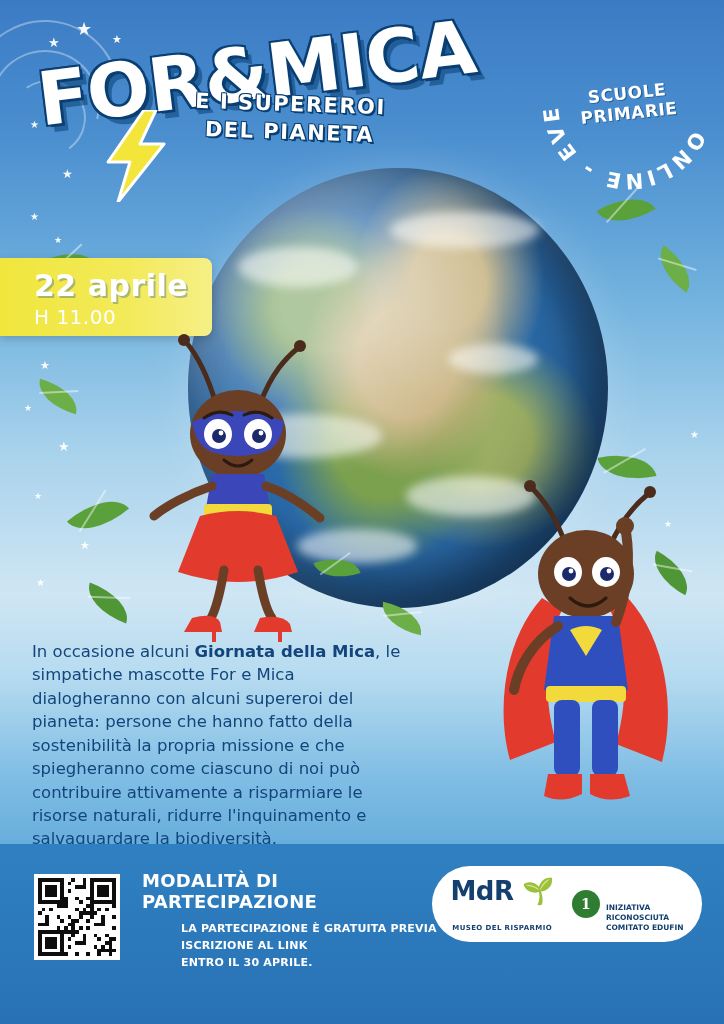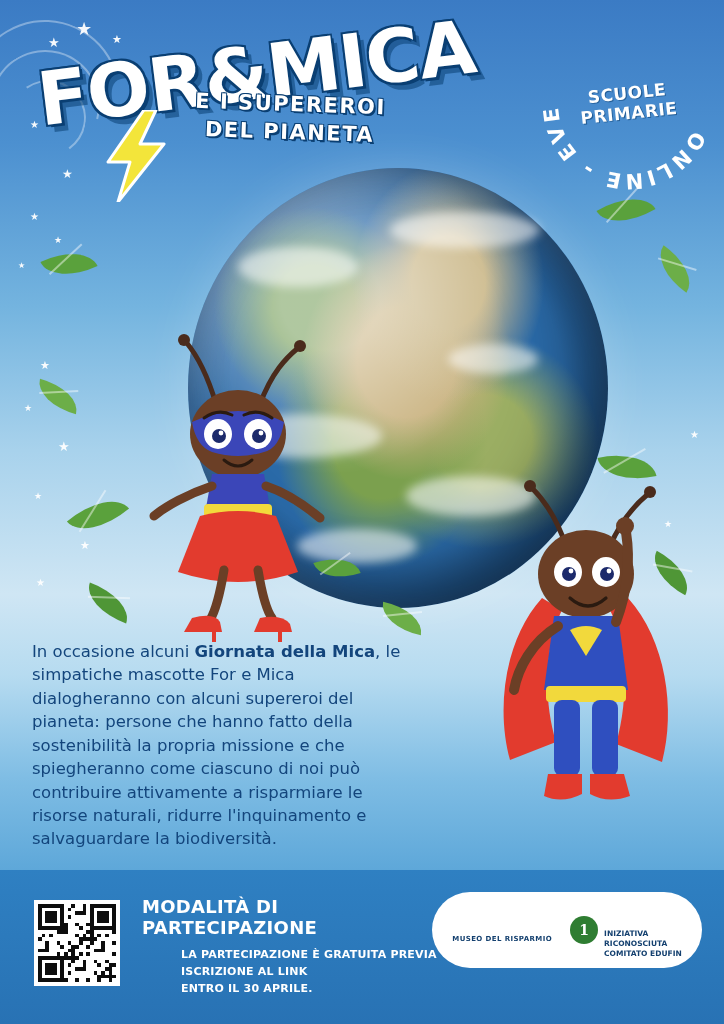--- a/index.html
+++ b/index.html
@@ -193,21 +193,21 @@
     font-size: 16.5px;
     line-height: 1.42;
     font-weight: 400;
   }
   #body-text b { font-weight: 700; }
 
   
   #footer {
     position: absolute;
     left: 0; bottom: 0;
-    width: 724px; height: 154px;
+    width: 724px; height: 180px;
     background: linear-gradient(180deg, #2f80c2 0%, #2872b4 100%);
   }
   #footer-inner {
     position: relative; width: 100%; height: 100%;
   }
   #qr {
     position: absolute;
     left: 34px; top: 30px;
     width: 86px; height: 86px;
     background: #ffffff;
@@ -343,20 +343,24 @@
       <text font-family="DejaVu Sans" font-size="21" font-weight="700" fill="#ffffff" letter-spacing="3">
         <textPath href="#ringpath" startOffset="56%">ONLINE - EVENTO -</textPath>
       </text>
     </svg>
     <div id="ring-center">
       <span>SCUOLE</span>
       <span>PRIMARIE</span>
     </div>
   </div>
 
+  <div id="date-banner">
+    <div id="date-day">22 aprile</div>
+    <div id="date-hour">H 11.00</div>
+  </div>
 
   <svg id="mica" class="character" viewBox="0 0 230 340">
 
     <path d="M96,86 C86,52 76,36 66,24" stroke="#4a2b1c" stroke-width="5" fill="none" stroke-linecap="round"></path>
     <path d="M140,86 C152,54 166,40 178,30" stroke="#4a2b1c" stroke-width="5" fill="none" stroke-linecap="round"></path>
     <circle cx="64" cy="22" r="6" fill="#4a2b1c"></circle>
     <circle cx="180" cy="28" r="6" fill="#4a2b1c"></circle>
 
     <ellipse cx="118" cy="116" rx="48" ry="44" fill="#6b3f26"></ellipse>
 
@@ -883,20 +887,24 @@
       </div>
 
       <div id="footer-text">
         <div id="footer-title">MODALITÀ DI PARTECIPAZIONE</div>
         <div class="small">LA PARTECIPAZIONE È GRATUITA PREVIA ISCRIZIONE AL LINK</div>
         <div class="small">ENTRO IL 30 APRILE.</div>
       </div>
 
       <div id="logo-plate">
         <div id="mdr">
+          <div class="big">
+            <span>MdR</span>
+            <span class="r">🌱</span>
+          </div>
           <div class="small">MUSEO DEL RISPARMIO</div>
         </div>
         <div id="edufin">
           <div class="circle">1</div>
           <div class="lines">
             <div>INIZIATIVA</div>
             <div>RICONOSCIUTA</div>
             <div>COMITATO EDUFIN</div>
           </div>
         </div>

